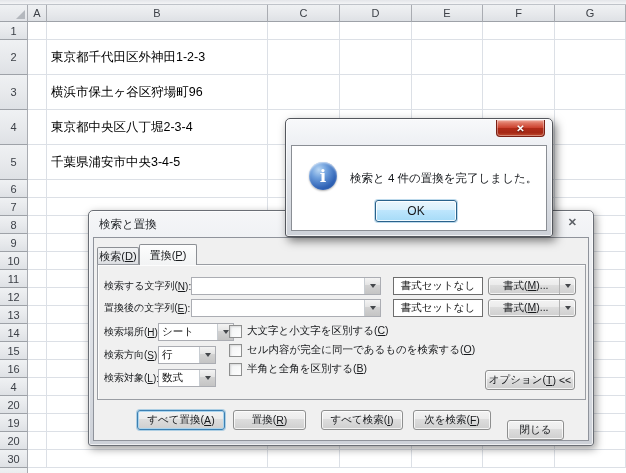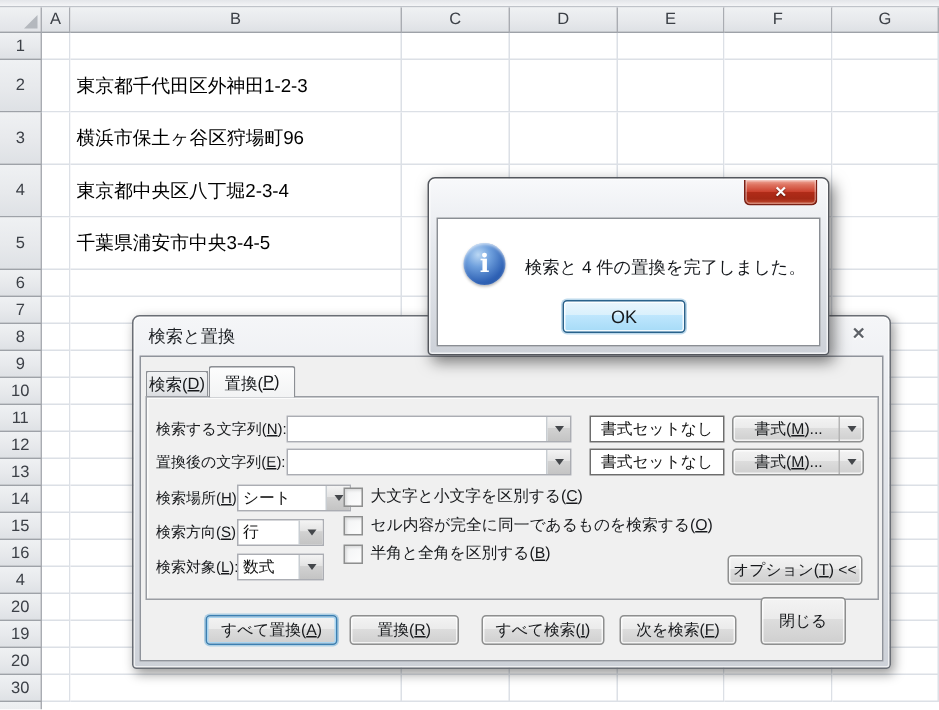--- a/index.html
+++ b/index.html
@@ -350,21 +350,21 @@
           <span class="cblabel">半角と全角を区別する(<u>B</u>)</span>
         </div>
 
         <div class="btn" style="left:387px;top:105px;width:90px;height:20px;">オプション(<u>T</u>) &lt;&lt;</div>
       </div>
 
       <div class="btn focus" style="left:43px;top:172px;width:88px;height:20px;">すべて置換(<u>A</u>)</div>
       <div class="btn" style="left:139px;top:172px;width:73px;height:20px;">置換(<u>R</u>)</div>
       <div class="btn" style="left:227px;top:172px;width:82px;height:20px;">すべて検索(<u>I</u>)</div>
       <div class="btn" style="left:319px;top:172px;width:78px;height:20px;">次を検索(<u>F</u>)</div>
-      <div class="btn" style="left:413px;top:160px;width:57px;height:32px;">閉じる</div>
+      <div class="btn" style="left:413px;top:182px;width:57px;height:20px;">閉じる</div>
     </div>
   </div>
 
   <div id="msgbox">
     <div id="msg-close">
       <span class="x">✕</span>
     </div>
     <div id="msgclient">
       <div id="info-icon">
         <span class="i">i</span>

